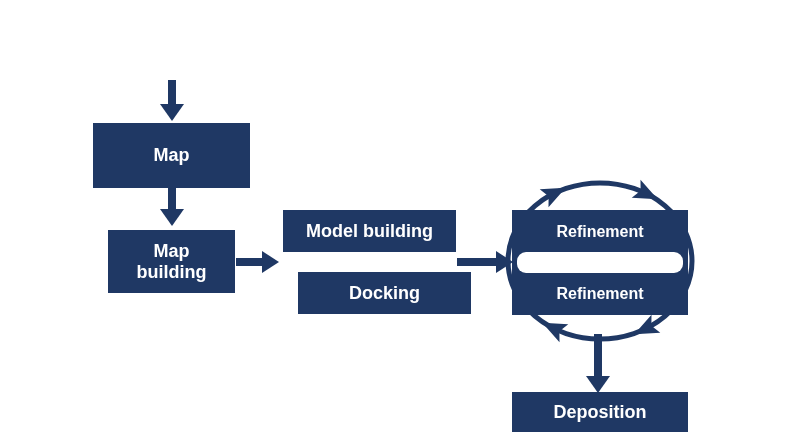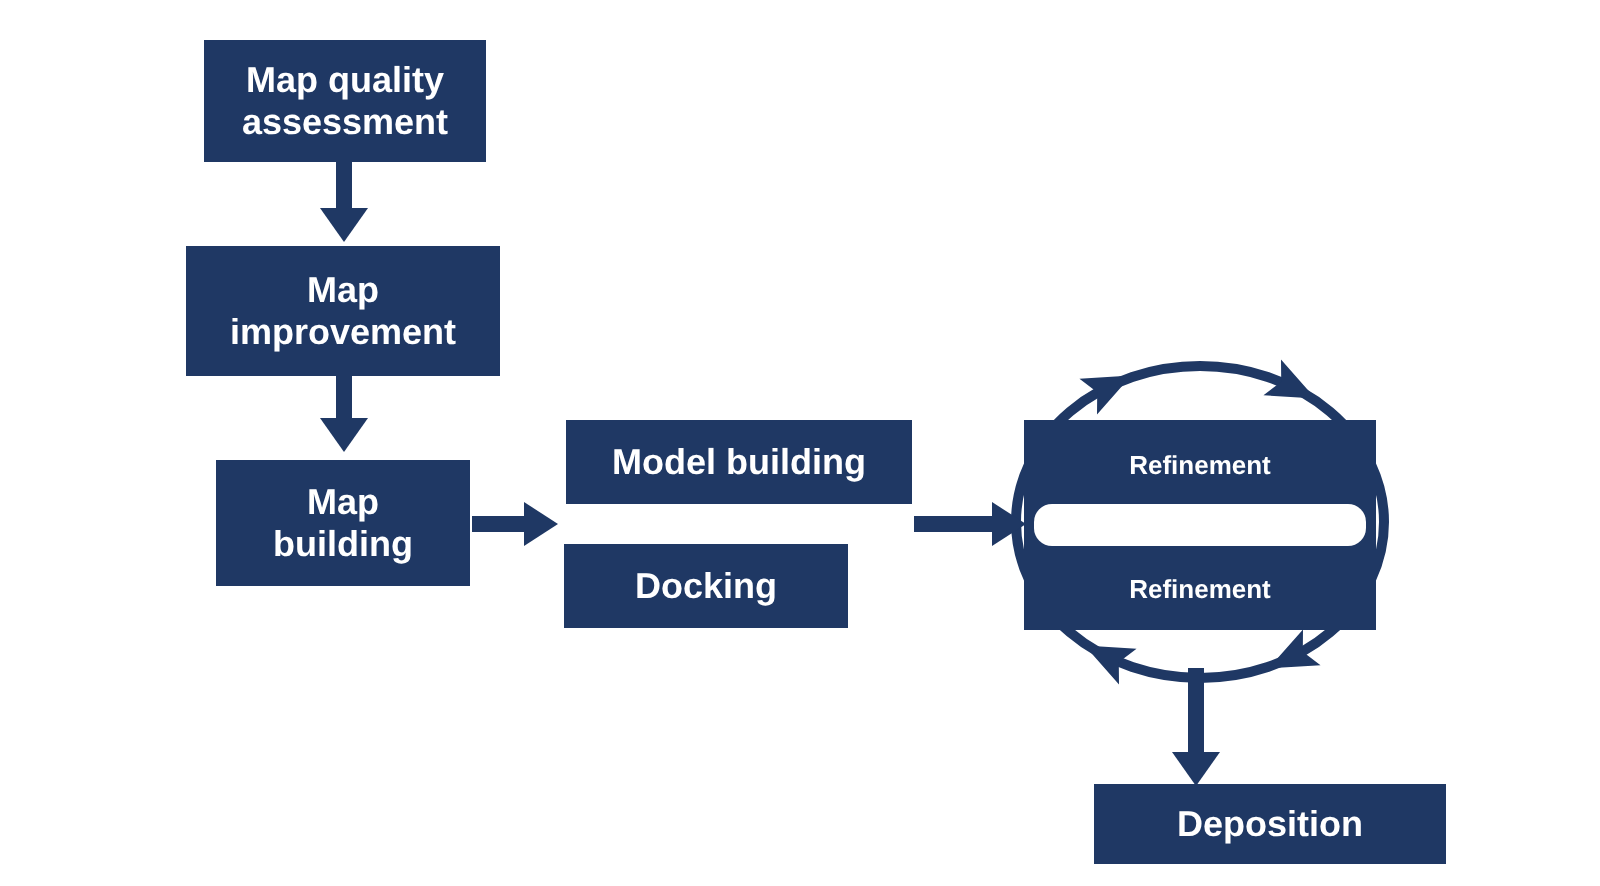--- a/index.html
+++ b/index.html
@@ -21,67 +21,62 @@
   .stem-v{position:absolute;width:8px;background:#1F3864;z-index:2;}
   .stem-h{position:absolute;height:8px;background:#1F3864;z-index:2;}
   .head-down{position:absolute;width:0;height:0;z-index:2;
     border-left:12px solid transparent;border-right:12px solid transparent;
     border-top:17px solid #1F3864;}
   .head-right{position:absolute;width:0;height:0;z-index:2;
     border-top:11px solid transparent;border-bottom:11px solid transparent;
     border-left:17px solid #1F3864;}
   
   .cluster{position:absolute;left:512px;top:210px;width:176px;height:105px;background:#1F3864;z-index:1;}
-  .cluster .row{position:absolute;left:0;width:176px;color:#fff;font-size:13px;font-weight:700;
+  .cluster .row{position:absolute;left:0;width:176px;color:#fff;font-size:16px;font-weight:700;
     display:flex;align-items:center;justify-content:center;z-index:3;}
   .divider{position:absolute;left:5px;top:42px;width:166px;height:21px;background:#ffffff;border-radius:9px;z-index:2;}
 </style>
 </head>
 <body>
 
 <div class="stage">
 
   <svg class="svg-layer z0" viewBox="0 0 800 443">
     <ellipse cx="600" cy="261" rx="92" ry="78" fill="none" stroke="#1F3864" stroke-width="5"></ellipse>
   </svg>
 
-  <div class="node z1" style="left:102px;top:20px;width:141px;height:61px;">
-    <span>Map quality</span>
-    <span>assessment</span>
-  </div>
 
   <div class="node z1" style="left:93px;top:123px;width:157px;height:65px;">
     <span>Map</span>
-    <span>improvement</span>
   </div>
 
   <div class="node z1" style="left:108px;top:230px;width:127px;height:63px;">
     <span>Map</span>
     <span>building</span>
   </div>
 
   <div class="node z1" style="left:283px;top:210px;width:173px;height:42px;text-align:center;">
     <span>Model building</span>
   </div>
 
-  <div class="node z1" style="left:282px;top:272px;width:142px;height:42px;text-align:center;">
+  <div class="node z1" style="left:298px;top:272px;width:173px;height:42px;text-align:center;">
     <span>Docking</span>
   </div>
 
   <div class="cluster">
     <div class="row" style="top:0;height:44px;">
       <span>Refinement</span>
     </div>
     <div class="divider"></div>
     <div class="row" style="top:63px;height:42px;">
       <span>Refinement</span>
     </div>
   </div>
 
-  <div class="node z1" style="left:512px;top:392px;width:176px;height:40px;margin-left:35px;">
+  <div class="node z1" style="left:512px;top:392px;width:176px;height:40px;">
     <span>Deposition</span>
   </div>
 
   <div class="stem-v" style="left:168px;top:80px;height:24px;"></div>
   <div class="head-down" style="left:160px;top:104px;"></div>
 
   <div class="stem-v" style="left:168px;top:187px;height:22px;"></div>
   <div class="head-down" style="left:160px;top:209px;"></div>
 
   <div class="stem-h" style="left:236px;top:258px;width:26px;"></div>

